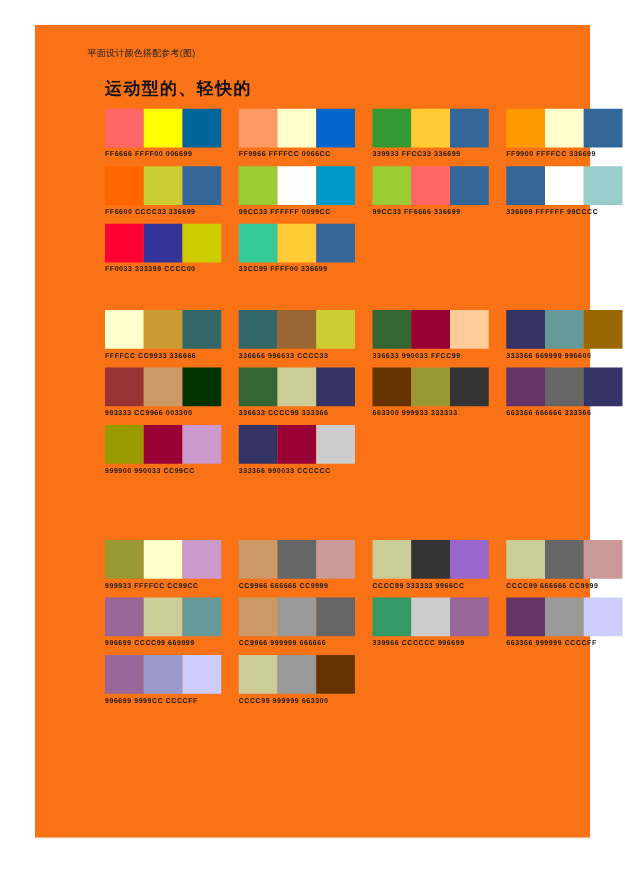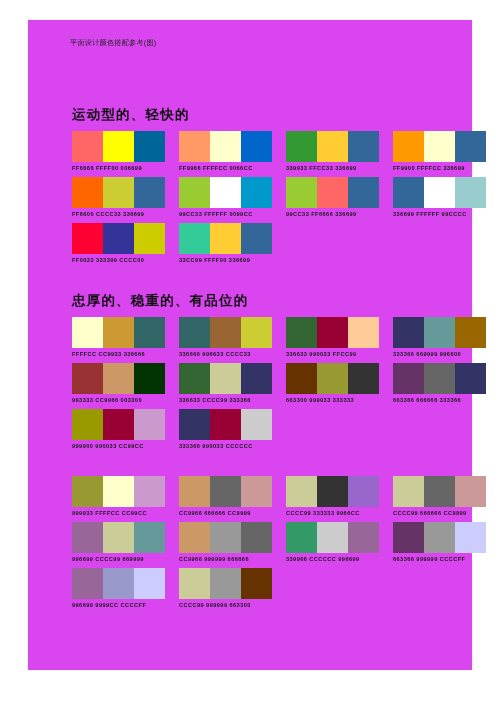--- a/index.html
+++ b/index.html
@@ -16,37 +16,36 @@
     height: 708px;
     background: #ffffff;
     overflow: hidden;
   }
   #sheet {
     position: absolute;
     left: 28px;
     top: 20px;
     width: 444px;
     height: 650px;
-    background: #d946ef;
+    background: #f97316;
     box-shadow: 0 0 2px rgba(0,0,0,0.10);
   }
   #doc-header {
     position: absolute;
     left: 42px;
     top: 18px;
     font-size: 7.2px;
     color: #222222;
     letter-spacing: 0.2px;
     white-space: nowrap;
   }
   .section {
     position: absolute;
-    left: 44px;
+    left: 56px;
     width: 400px;
-    margin-top: 44px;
   }
   .section-title {
     font-size: 13.5px;
     font-weight: bold;
     color: #111111;
     letter-spacing: 1.2px;
     margin: 0 0 7px 0;
     white-space: nowrap;
   }
   .palette-row {
@@ -166,21 +165,20 @@
               <div class="swatches">
                 <div class="swatch" style="background: rgb(51, 204, 153);"></div>
                 <div class="swatch" style="background: rgb(255, 204, 51);"></div>
                 <div class="swatch" style="background: rgb(51, 102, 153);"></div>
               </div>
               <div class="palette-label">33CC99 FFFF00 336699</div>
             </div>
           </div>
         </div>
         <div class="section" style="top: 228px;">
-          <div class="section-title">忠厚的、稳重的、有品位的</div>
           <div class="palette-row">
             <div class="palette">
               <div class="swatches">
                 <div class="swatch" style="background: rgb(255, 255, 204);"></div>
                 <div class="swatch" style="background: rgb(204, 153, 51);"></div>
                 <div class="swatch" style="background: rgb(51, 102, 102);"></div>
               </div>
               <div class="palette-label">FFFFCC CC9933 336666</div>
             </div>
             <div class="palette">

